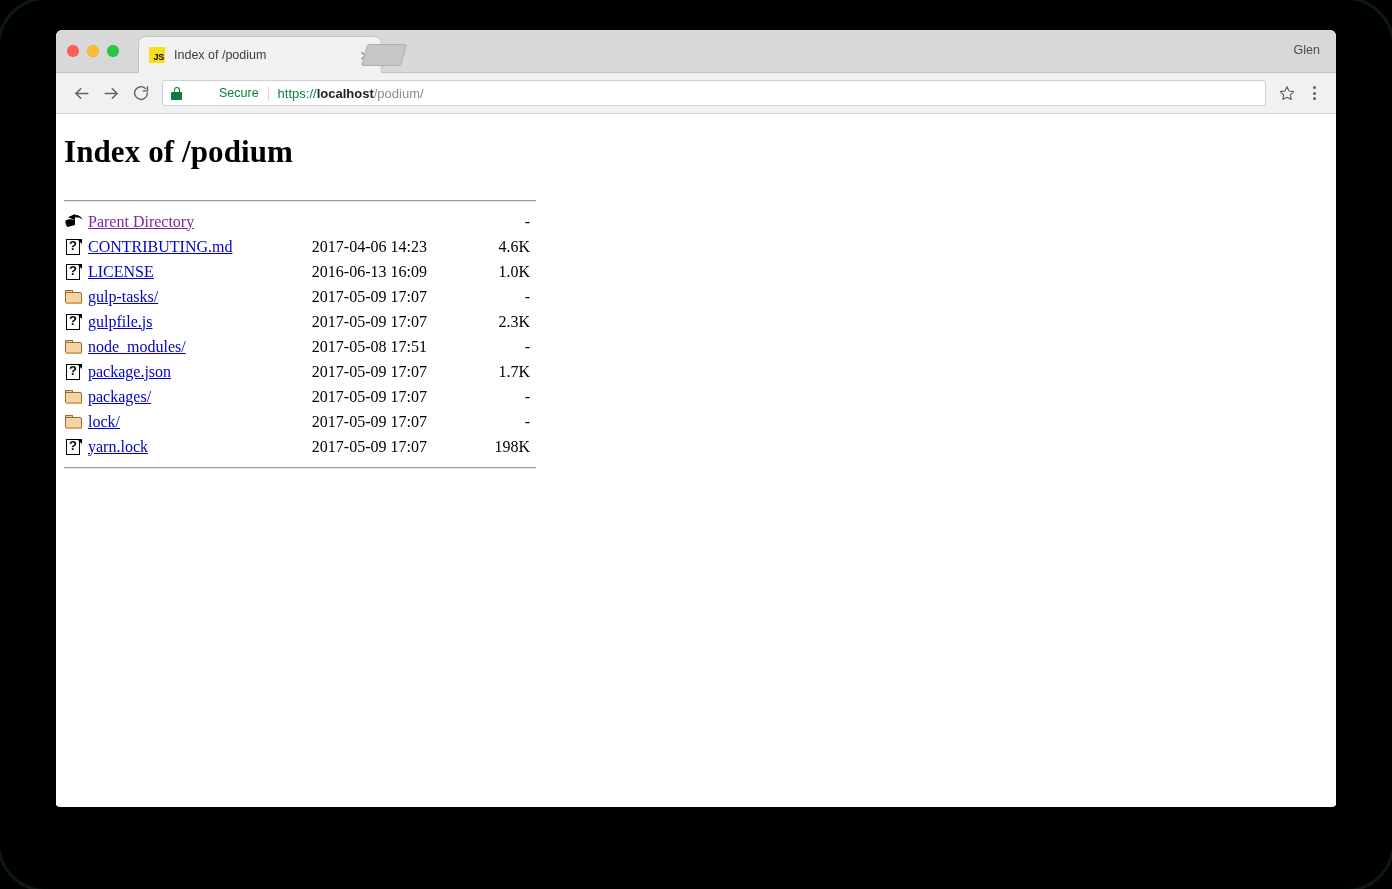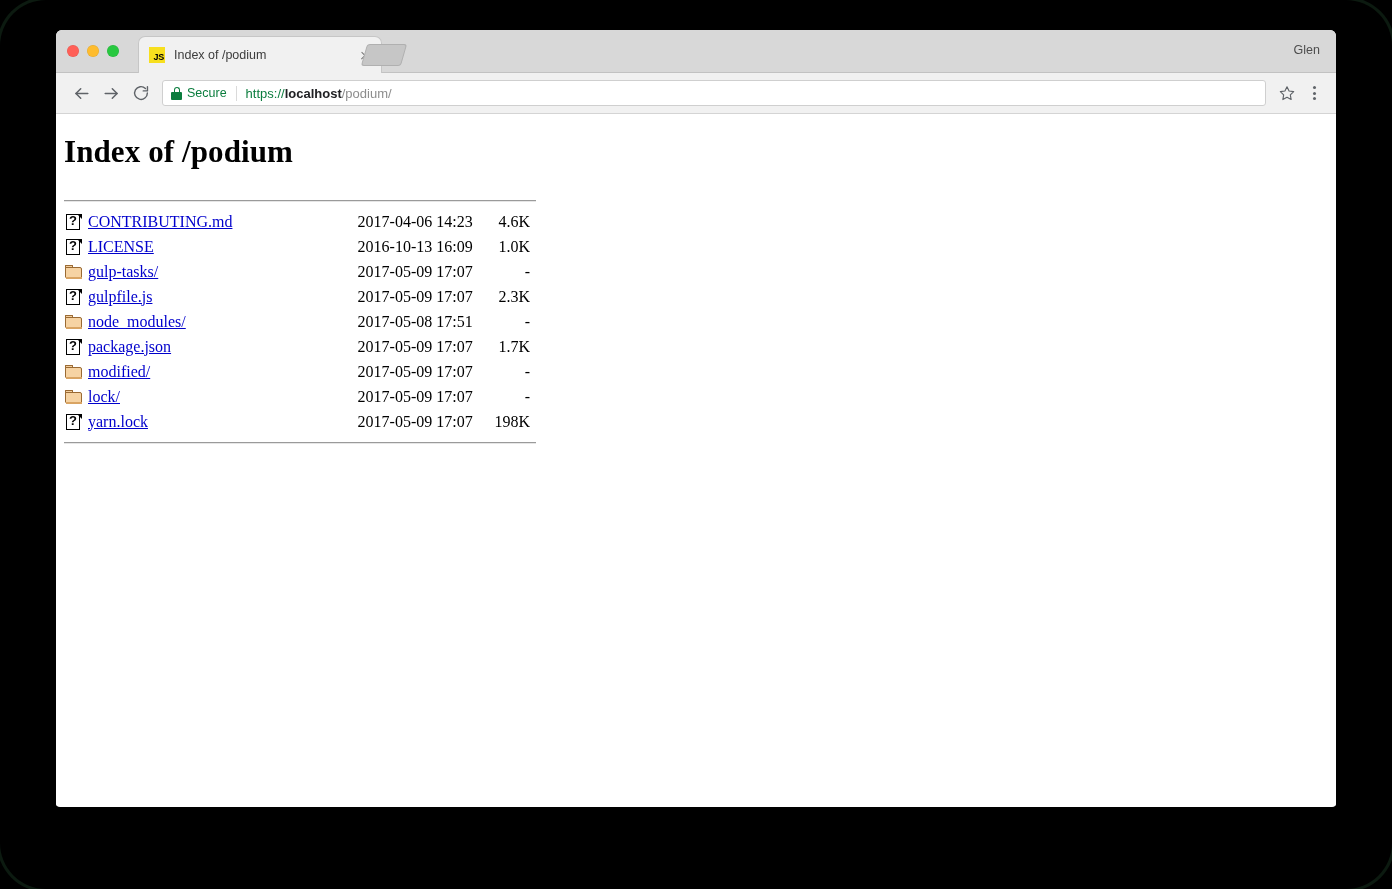--- a/index.html
+++ b/index.html
@@ -173,20 +173,21 @@
     left: 0; top: 5px;
     width: 11px; height: 8px;
     background: #0b7d3e;
     border-radius: 1px;
   }
   #secure-label {
     font-size: 12.5px;
     color: #0b7d3e;
     margin-right: 9px;
     white-space: nowrap;
+    margin-left: 32px;
   }
   #omnibox-sep {
     width: 1px; height: 15px;
     background: #dadada;
     margin-right: 9px;
     flex: 0 0 auto;
   }
   #url-text {
     font-size: 13px;
     white-space: nowrap;
@@ -250,21 +251,21 @@
     color: #0000cc;
     text-decoration: underline;
   }
   #index-table td {
     padding: 1.5px 0;
     white-space: nowrap;
     vertical-align: middle;
   }
   .col-icon   { width: 24px; }
   .col-name   { padding-right: 18px !important; }
-  .col-mod    { text-align: right; padding-right: 6px !important; }
+  .col-mod    { padding-right: 6px !important; }
   .col-size   { text-align: right; padding-right: 6px !important; }
   .col-desc   { }
 
   th.col-name  { padding-left: 44px !important; }
   th.col-mod   { text-align: left; padding-left: 4px !important; }
   th.col-size  { text-align: left; padding-left: 6px !important; }
   th.col-desc  { padding-left: 6px !important; }
 
   .file-link {
     color: #0000cc;
@@ -429,30 +430,40 @@
       <table id="index-table">
         <thead>
           <tr class="rule-row">
             <td colspan="4">
                 <div class="rule"></div>
               </td>
           </tr>
         </thead>
         <tbody id="index-body">
             <tr>
+              <td class="col-icon"><span class="icon back"><svg width="20" height="16" viewBox="0 0 20 16">
+                    <path d="M11 1 C15 1 18 3 18.5 6 C17 3.8 14.5 3.2 11 3.4 L11 6 L4 3.2 L11 0 Z" fill="#000"></path>
+                    <path d="M1.5 6.5 C4 5 8 5 11 6 L11 11 L3.5 13 C2 11.5 1.3 9 1.5 6.5 Z" fill="#000"></path>
+                  </svg></span></td>
+              <td class="col-name"><a href="#" class="file-link visited">Parent Directory</a></td>
+              <td class="col-mod"></td>
+              <td class="col-size">-</td>
+              <td class="col-desc"></td>
+            </tr>
+            <tr>
               <td class="col-icon"><span class="icon doc"><span class="page"></span><span class="fold"></span><span class="q">?</span></span></td>
               <td class="col-name"><a href="#" class="file-link">CONTRIBUTING.md</a></td>
               <td class="col-mod">2017-04-06 14:23</td>
               <td class="col-size">4.6K</td>
               <td class="col-desc"></td>
             </tr>
             <tr>
               <td class="col-icon"><span class="icon doc"><span class="page"></span><span class="fold"></span><span class="q">?</span></span></td>
               <td class="col-name"><a href="#" class="file-link">LICENSE</a></td>
-              <td class="col-mod">2016-10-13 16:09</td>
+              <td class="col-mod">2016-06-13 16:09</td>
               <td class="col-size">1.0K</td>
               <td class="col-desc"></td>
             </tr>
             <tr>
               <td class="col-icon"><span class="icon folder"><span class="tab"></span><span class="body"></span><span class="shadow"></span></span></td>
               <td class="col-name"><a href="#" class="file-link">gulp-tasks/</a></td>
               <td class="col-mod">2017-05-09 17:07</td>
               <td class="col-size">-</td>
               <td class="col-desc"></td>
             </tr>
@@ -472,21 +483,21 @@
             </tr>
             <tr>
               <td class="col-icon"><span class="icon doc"><span class="page"></span><span class="fold"></span><span class="q">?</span></span></td>
               <td class="col-name"><a href="#" class="file-link">package.json</a></td>
               <td class="col-mod">2017-05-09 17:07</td>
               <td class="col-size">1.7K</td>
               <td class="col-desc"></td>
             </tr>
             <tr>
               <td class="col-icon"><span class="icon folder"><span class="tab"></span><span class="body"></span><span class="shadow"></span></span></td>
-              <td class="col-name"><a href="#" class="file-link">modified/</a></td>
+              <td class="col-name"><a href="#" class="file-link">packages/</a></td>
               <td class="col-mod">2017-05-09 17:07</td>
               <td class="col-size">-</td>
               <td class="col-desc"></td>
             </tr>
             <tr>
               <td class="col-icon"><span class="icon folder"><span class="tab"></span><span class="body"></span><span class="shadow"></span></span></td>
               <td class="col-name"><a href="#" class="file-link">lock/</a></td>
               <td class="col-mod">2017-05-09 17:07</td>
               <td class="col-size">-</td>
               <td class="col-desc"></td>

